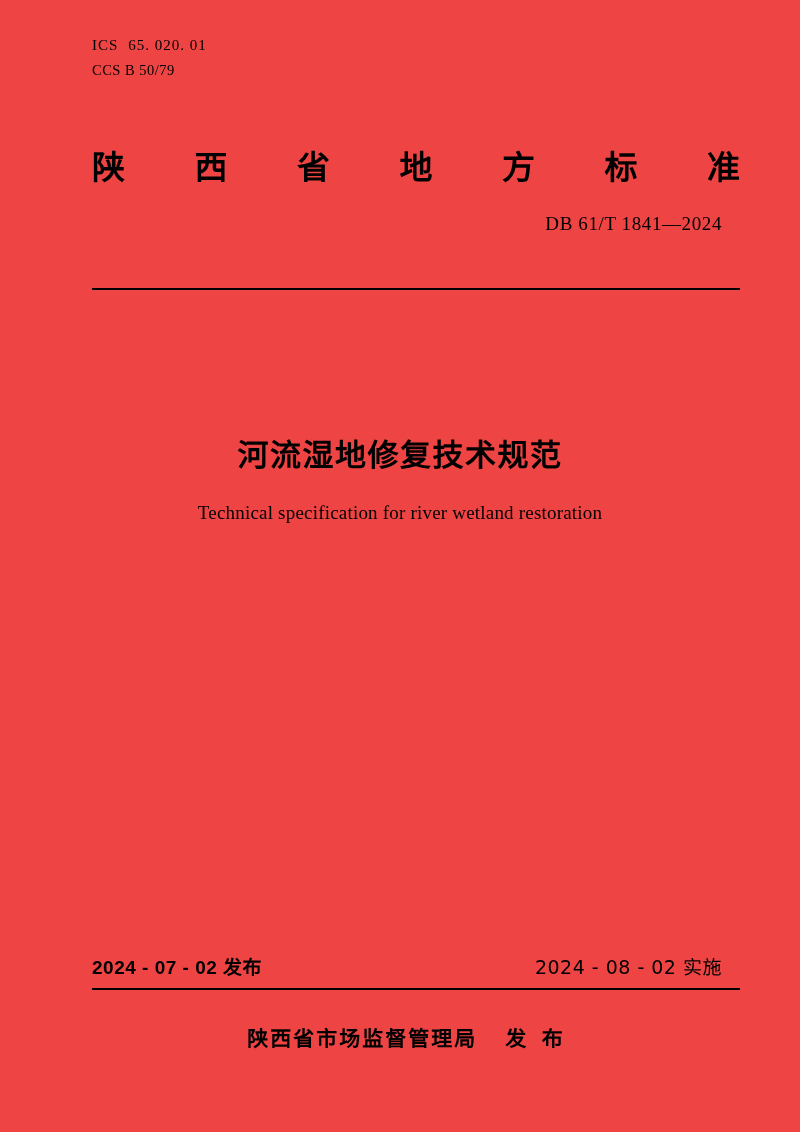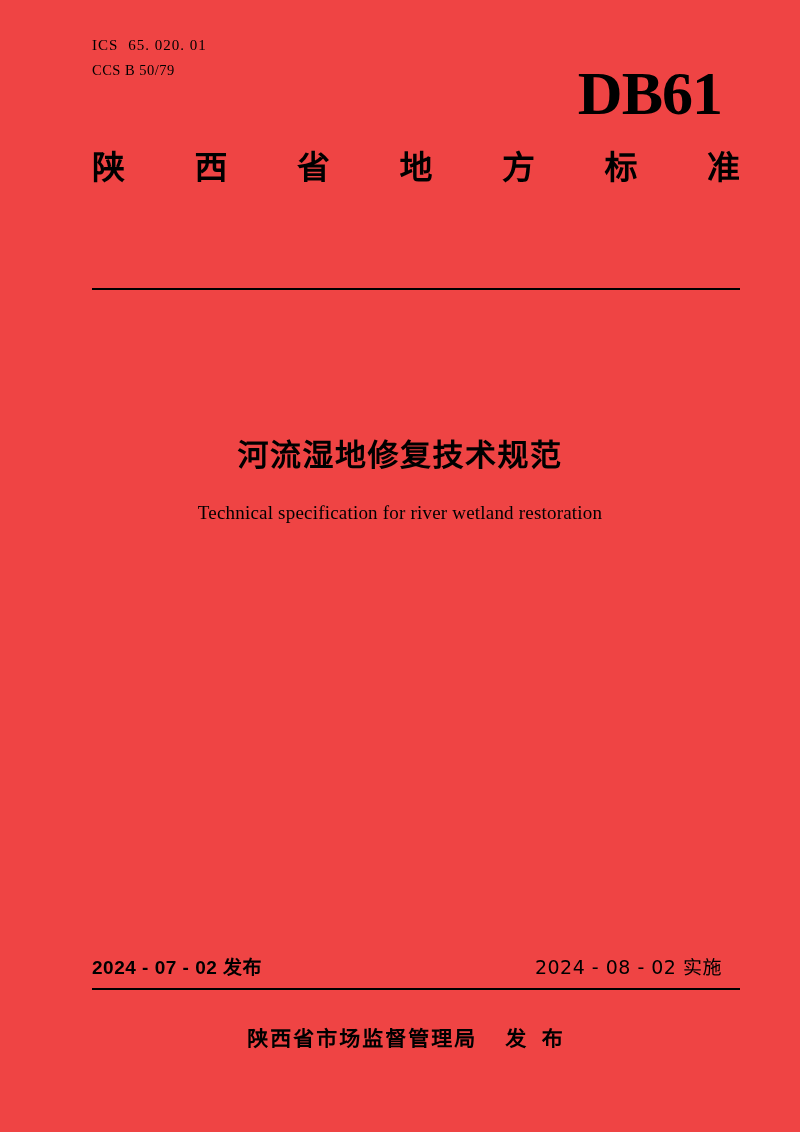--- a/index.html
+++ b/index.html
@@ -157,32 +157,32 @@
 
 <div class="page">
 
   <div class="meta">
     <div>
       <span class="ics-label">ICS</span><span class="ics-value">65. 020. 01</span>
     </div>
     <div class="ccs-line">CCS B 50/79</div>
   </div>
 
-  <div class="db-logo">DB61</div>
 
   <div class="province-title">
     <span>陕</span>
     <span>西</span>
     <span>省</span>
     <span>地</span>
     <span>方</span>
     <span>标</span>
     <span>准</span>
   </div>
 
+  <div class="std-no">DB 61/T  1841—2024</div>
 
   <div class="rule-top"></div>
 
   <div class="title-cn">河流湿地修复技术规范</div>
   <div class="title-en">Technical specification for river wetland restoration</div>
 
   <div class="rule-bottom"></div>
 
   <div class="date-issue">2024 - 07 - 02 发布</div>
   <div class="date-effective">2024 - 08 - 02 实施</div>

